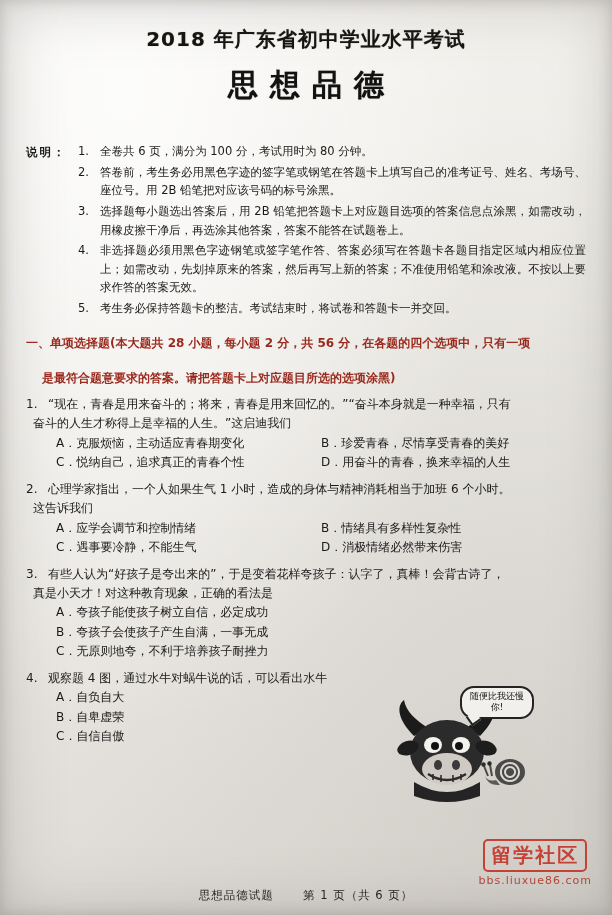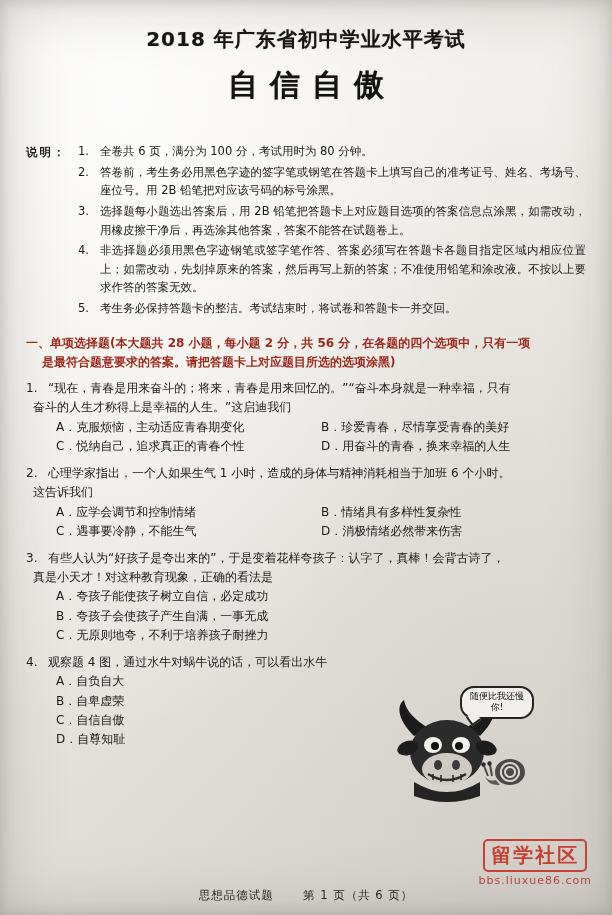--- a/index.html
+++ b/index.html
@@ -66,21 +66,21 @@
   .note-txt{flex:1;text-align:justify;}
 
   .section-head{
     margin-top:14px;
     font-size:12px;
     font-weight:bold;
     color:#9a2a1e;
     line-height:1.6;
     text-align:justify;
   }
-  .section-head .indent{display:block;text-indent:16px;}
+  .section-head .indent{display:block;text-indent:16px;margin-top:16px;}
 
   .q{
     margin-top:7px;
     font-size:12px;
     line-height:1.62;
   }
   .q-stem{display:flex;}
   .q-num{width:22px;flex:0 0 22px;}
   .q-text{flex:1;text-align:justify;}
   .q-cont{margin-left:7px;text-align:justify;}
@@ -150,21 +150,21 @@
   }
   .wm2{font-size:11px;letter-spacing:1px;margin-top:2px;color:#b8362c;}
 </style>
 </head>
 <body>
 
 <div class="page">
   <div class="content">
 
     <div class="title1">2018 年广东省初中学业水平考试</div>
-    <div class="title2">自信自傲</div>
+    <div class="title2">思想品德</div>
 
     <div class="notes">
       <div class="notes-label">说明：</div>
       <div class="notes-body">
         <div class="note-item">
           <div class="note-num">1.</div>
           <div class="note-txt">全卷共 6 页，满分为 100 分，考试用时为 80 分钟。</div>
         </div>
         <div class="note-item">
           <div class="note-num">2.</div>
@@ -233,21 +233,20 @@
 
     <div class="q">
       <div class="q-stem">
         <div class="q-num">4.</div>
         <div class="q-text">观察题 4 图，通过水牛对蜗牛说的话，可以看出水牛</div>
       </div>
       <div class="opts1">
         <div class="opt">A．自负自大</div>
         <div class="opt">B．自卑虚荣</div>
         <div class="opt">C．自信自傲</div>
-        <div class="opt">D．自尊知耻</div>
       </div>
     </div>
 
   </div>
 
   <div class="cartoon">
     <div class="bubble">随便比我还慢你!</div>
     <svg width="150" height="120" viewBox="0 0 150 120">
 
       <path d="M30 46 C14 30, 12 16, 20 10 C22 22, 32 30, 44 38 Z" fill="#1b1b1b"></path>

